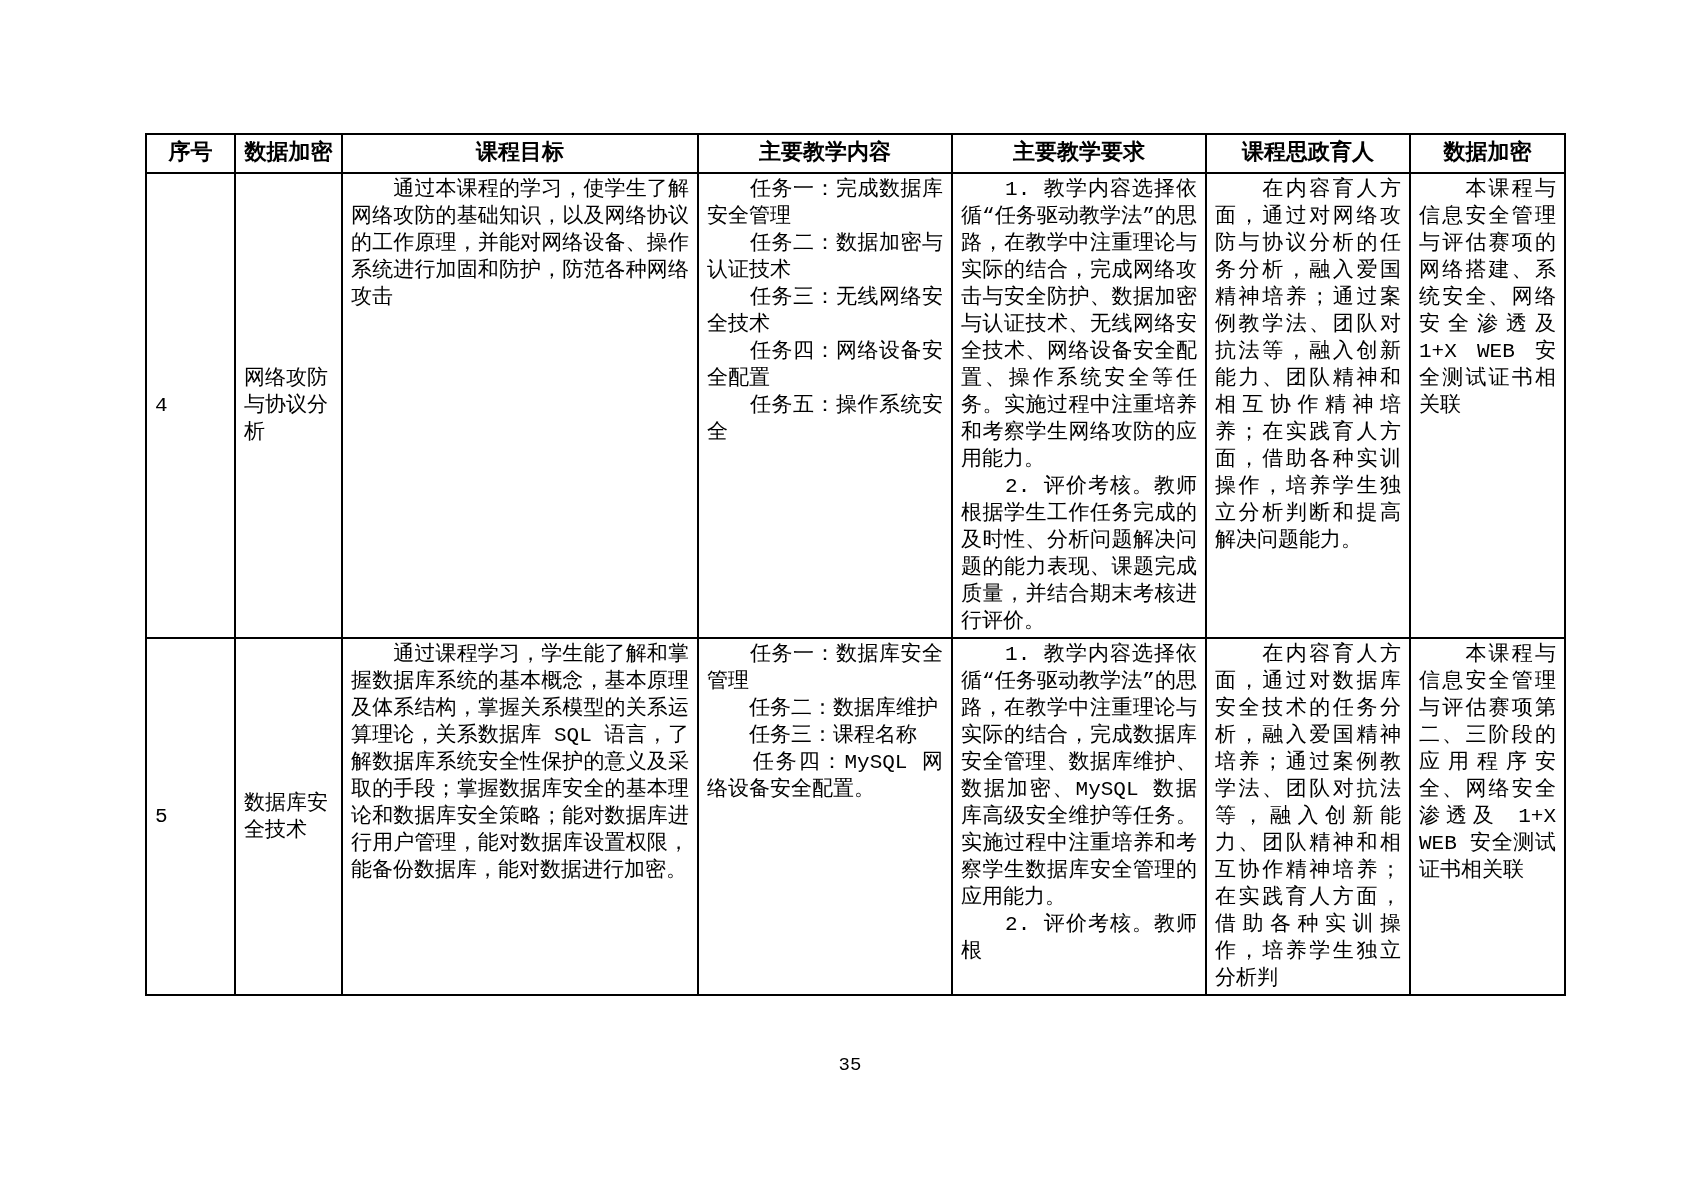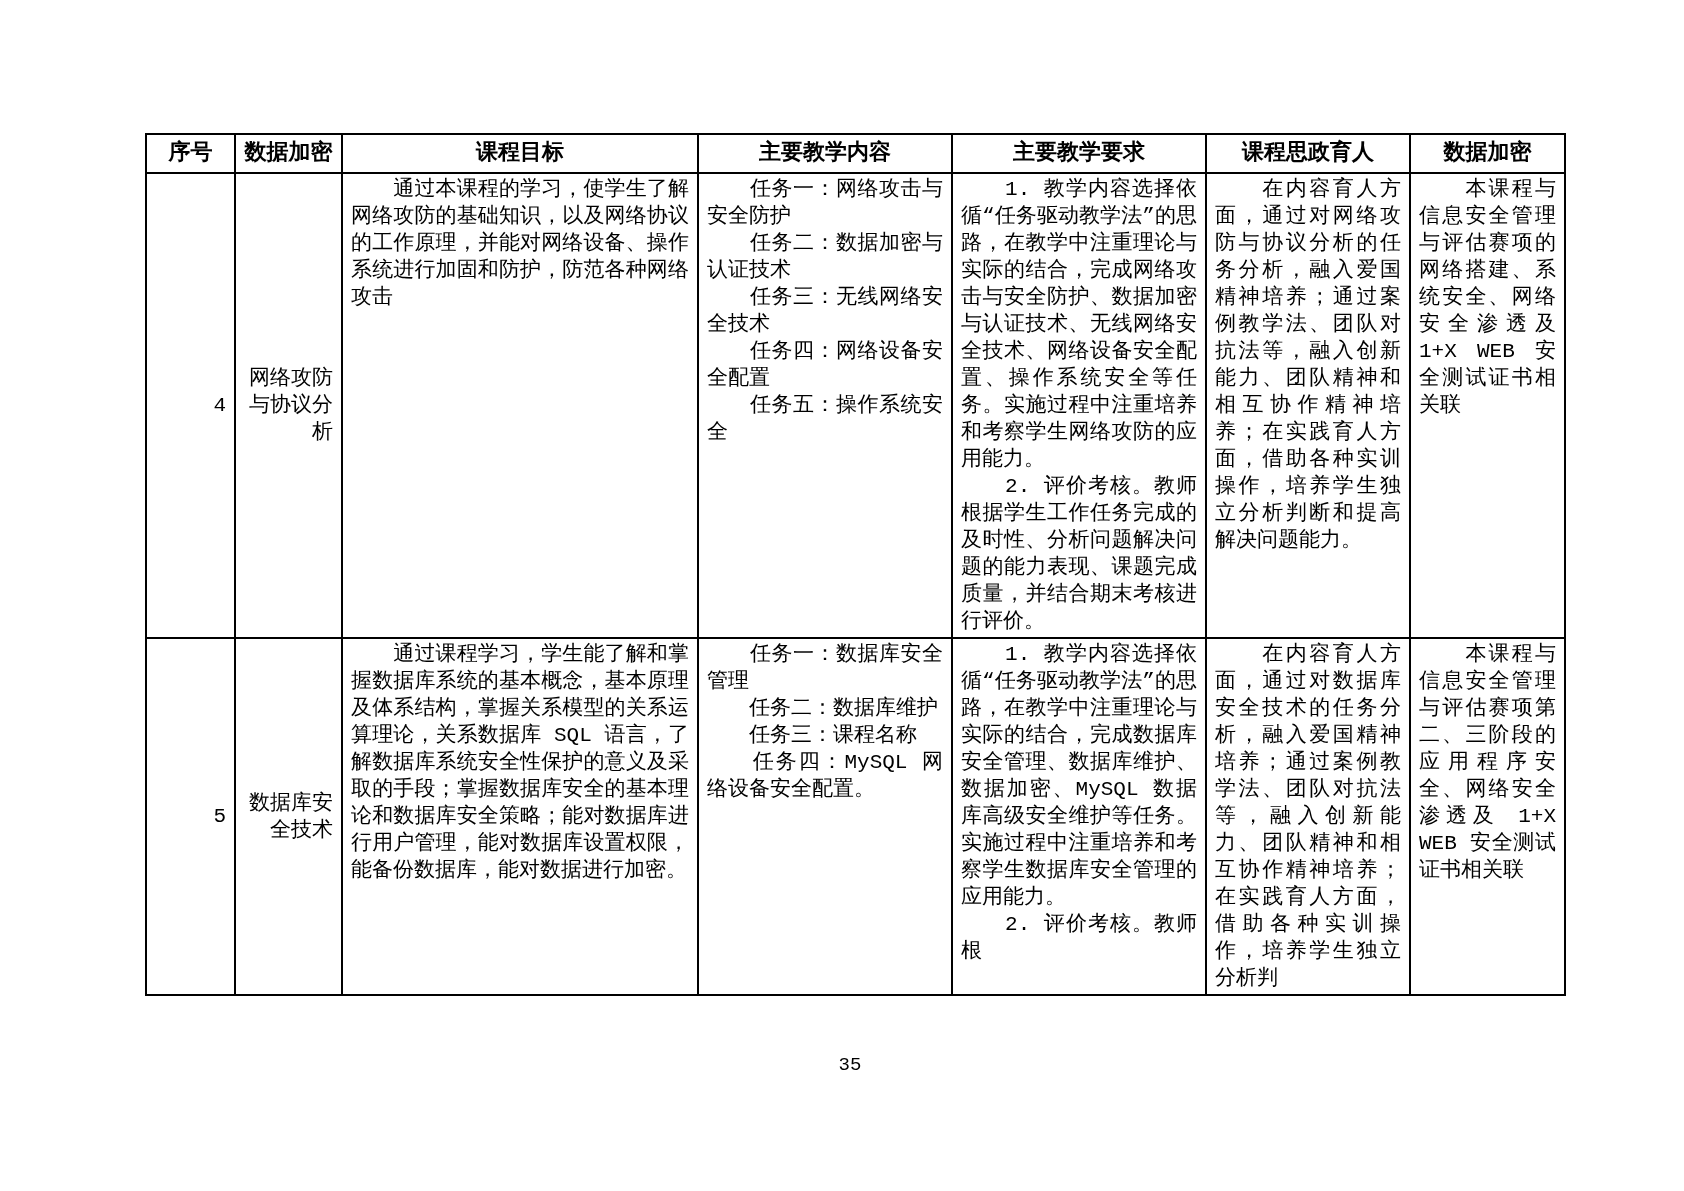--- a/index.html
+++ b/index.html
@@ -29,21 +29,21 @@
   }
   .doc-table th{
     font-weight:bold;
     text-align:center;
     vertical-align:middle;
     font-size:22px;
     padding:2px 2px;
     height:33px;
   }
   td.center{
-    text-align:right;
+    text-align:left;
     vertical-align:middle;
   }
   .para{
     margin:0;
     text-align:justify;
   }
   tr.row-cont{height:138px;}
   tr.row-4{height:437px;}
   tr.row-5{height:300px;}
   .page-number{
@@ -83,21 +83,21 @@
       </tr>
     </thead>
     <tbody>
       <tr class="row-4">
         <td class="center">4</td>
         <td class="center">网络攻防与协议分析</td>
         <td>
             <p class="para">　　通过本课程的学习，使学生了解网络攻防的基础知识，以及网络协议的工作原理，并能对网络设备、操作系统进行加固和防护，防范各种网络攻击</p>
           </td>
         <td>
-            <p class="para">　　任务一：网络攻击与安全防护</p>
+            <p class="para">　　任务一：完成数据库安全管理</p>
             <p class="para">　　任务二：数据加密与认证技术</p>
             <p class="para">　　任务三：无线网络安全技术</p>
             <p class="para">　　任务四：网络设备安全配置</p>
             <p class="para">　　任务五：操作系统安全</p>
           </td>
         <td>
             <p class="para">　　1. 教学内容选择依循“任务驱动教学法”的思路，在教学中注重理论与实际的结合，完成网络攻击与安全防护、数据加密与认证技术、无线网络安全技术、网络设备安全配置、操作系统安全等任务。实施过程中注重培养和考察学生网络攻防的应用能力。</p>
             <p class="para">　　2. 评价考核。教师根据学生工作任务完成的及时性、分析问题解决问题的能力表现、课题完成质量，并结合期末考核进行评价。</p>
           </td>
         <td>

